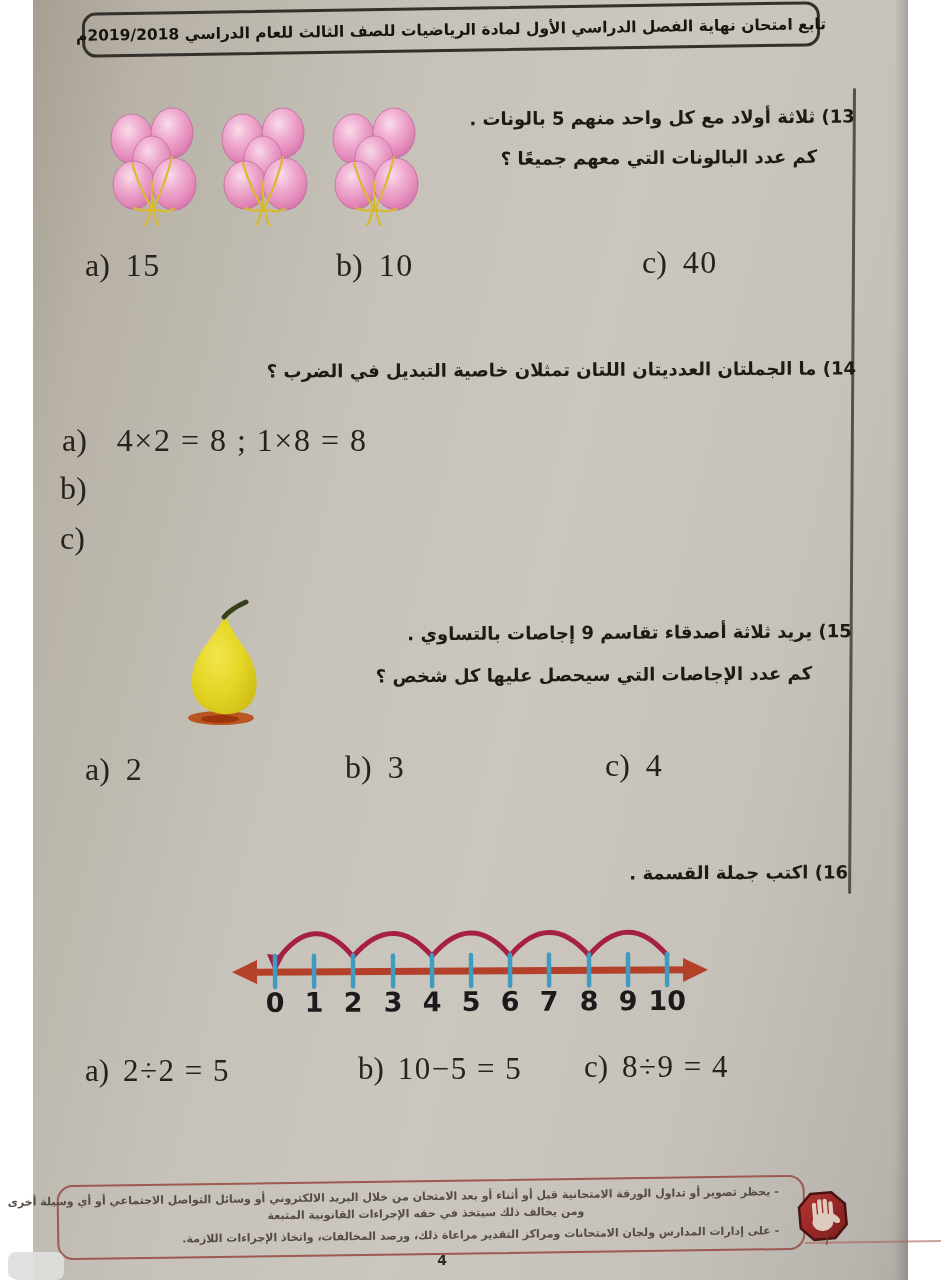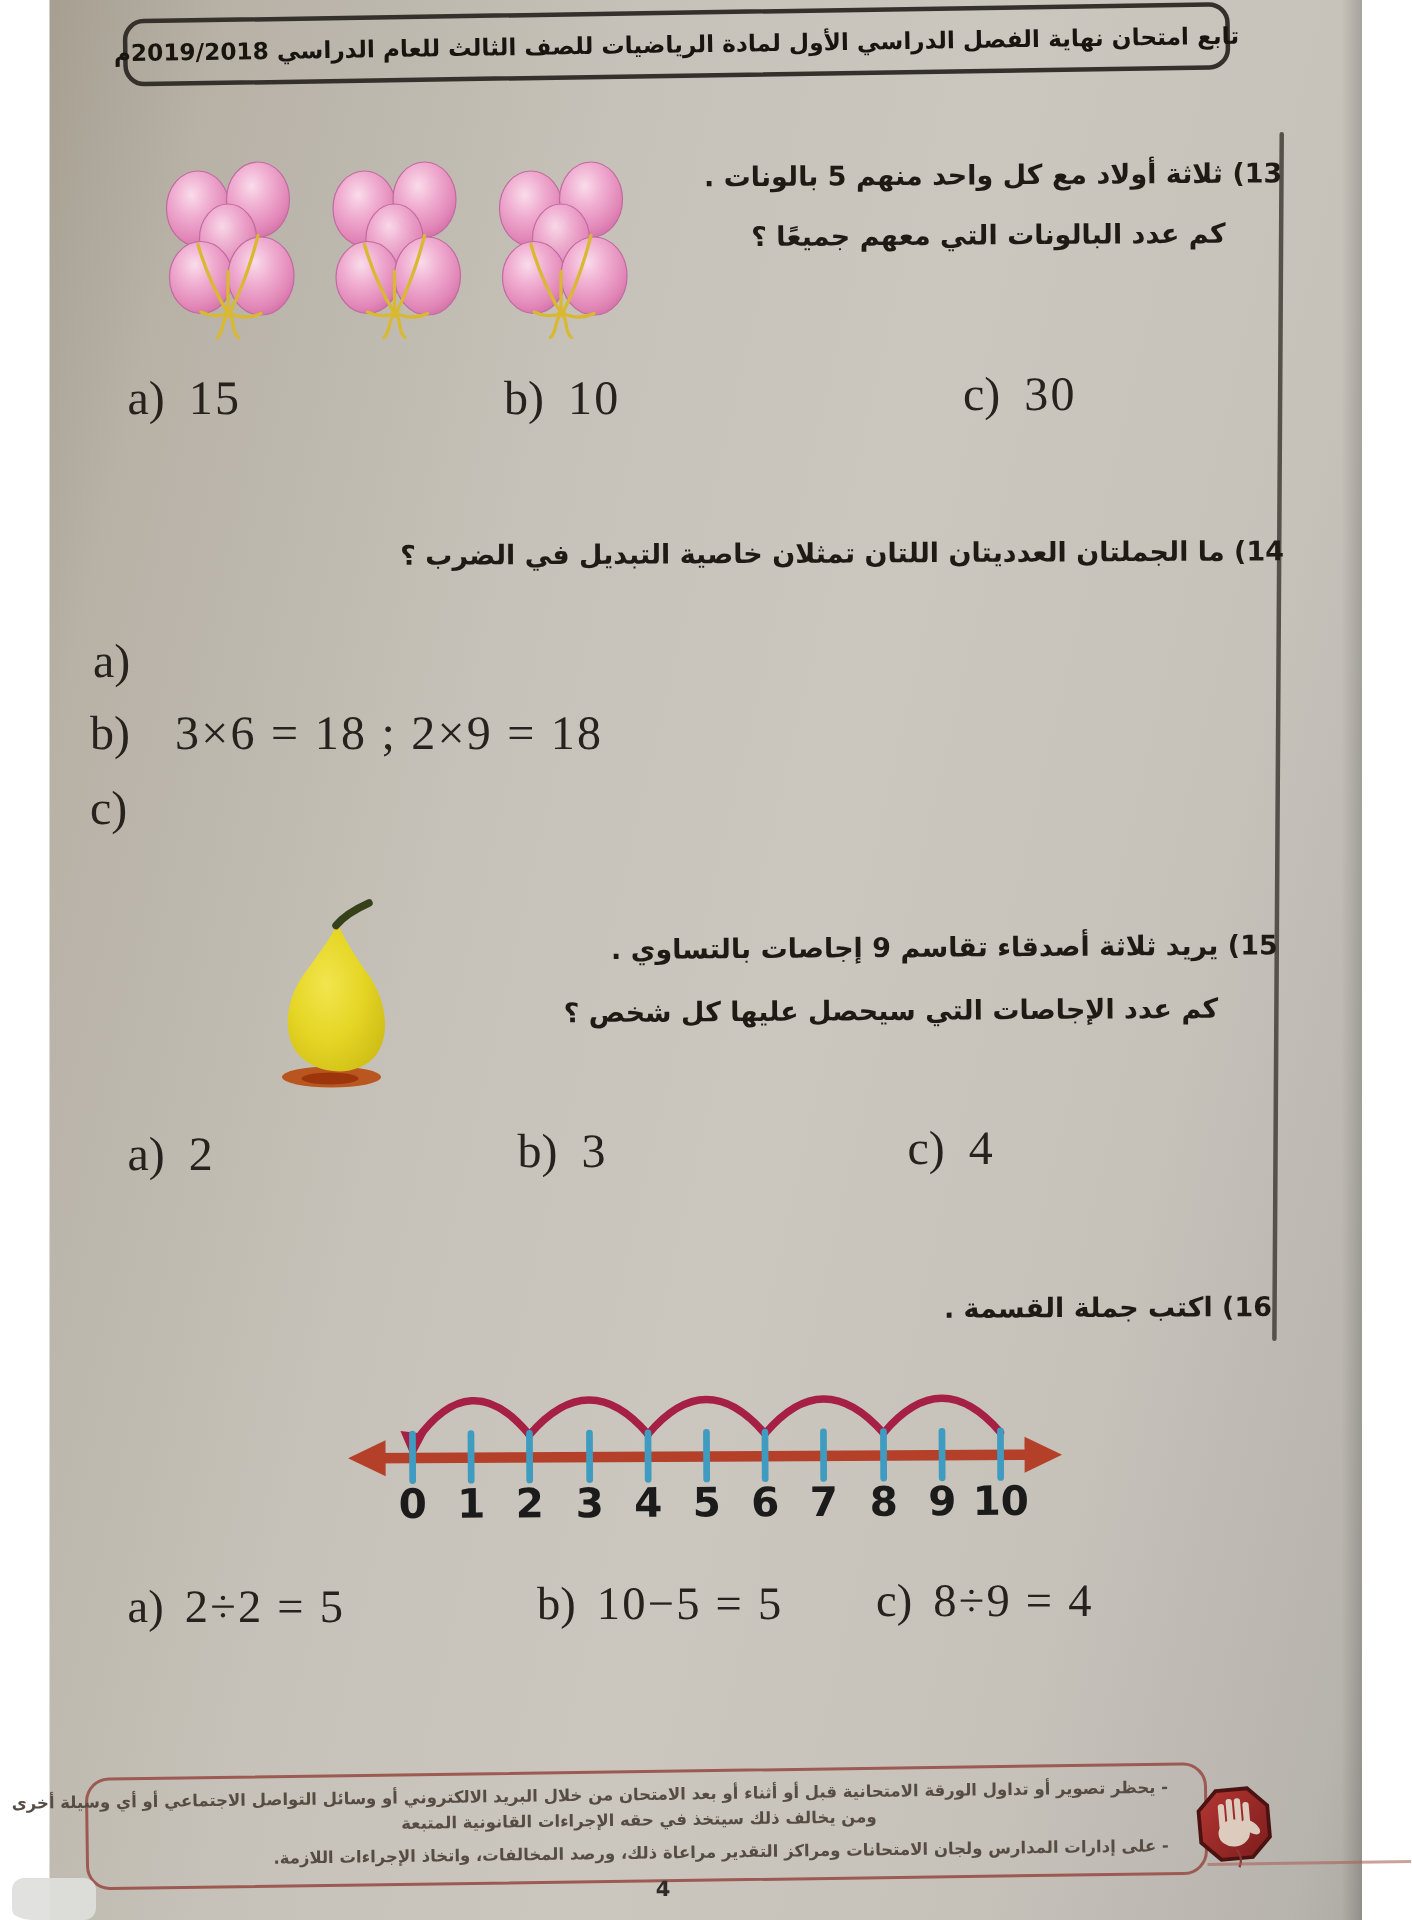--- a/index.html
+++ b/index.html
@@ -159,33 +159,33 @@
   <div class="opt" style="left:85px; top:246px;">
     <span class="l">a)</span>
     <span class="v">15</span>
   </div>
   <div class="opt" style="left:336px; top:246px;">
     <span class="l">b)</span>
     <span class="v">10</span>
   </div>
   <div class="opt" style="left:642px; top:243px;">
     <span class="l">c)</span>
-    <span class="v">30</span>
+    <span class="v">40</span>
   </div>
 
   <div class="q-text" style="left:280px; top:350px; width:576px; transform:rotate(-0.3deg);">
     <div class="q-line">14) ما الجملتان العدديتان اللتان تمثلان خاصية التبديل في الضرب ؟</div>
   </div>
 
   <div class="opt opt14" style="left:62px; top:421px;">
     <span class="l">a)</span>
+    <span class="v">4×2 = 8 ; 1×8 = 8</span>
   </div>
   <div class="opt opt14" style="left:60px; top:469px;">
     <span class="l">b)</span>
-    <span class="v">3×6 = 18 ; 2×9 = 18</span>
   </div>
   <div class="opt opt14" style="left:60px; top:519px;">
     <span class="l">c)</span>
   </div>
 
   <div class="q-text" style="left:330px; top:612px; width:522px; line-height:42px; transform:rotate(-0.4deg);">
     <div class="q-line">15) يريد ثلاثة أصدقاء تقاسم 9 إجاصات بالتساوي .</div>
     <div class="q-line" style="margin-right:40px;">كم عدد الإجاصات التي سيحصل عليها كل شخص ؟</div>
   </div>
 

